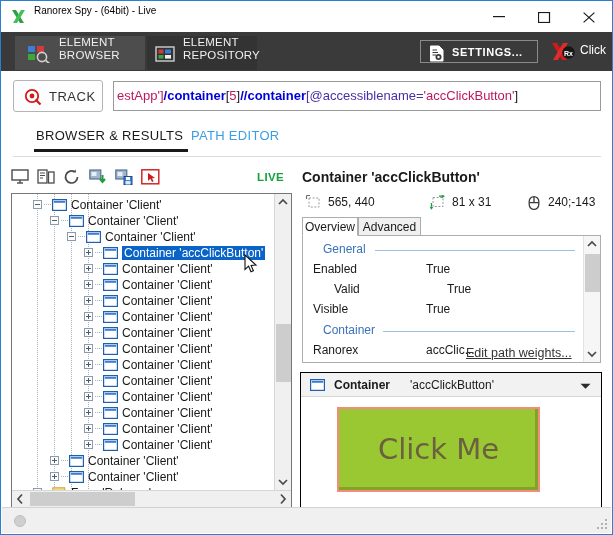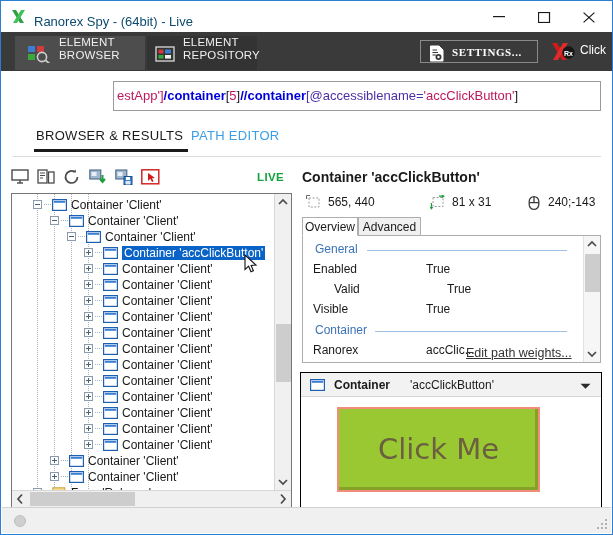--- a/index.html
+++ b/index.html
@@ -21,22 +21,22 @@
 
   
   .titlebar{
     position:absolute;left:0;top:0;width:611px;height:31px;
     background:#ffffff;
   }
   .title-icon{
     position:absolute;left:9px;top:7px;width:17px;height:17px;
   }
   .title-text{
-    position:absolute;left:33px;top:13px;
-    font-size:13px;color:#0c4a6e;
+    position:absolute;left:33px;top:4px;
+    font-size:10px;color:#000000;
     white-space:nowrap;
   }
   .winbtn{
     position:absolute;top:0;width:45px;height:30px;
     cursor:default;
   }
   .winbtn svg{position:absolute;left:16px;top:11px;}
   .winbtn.min{left:476px;}
   .winbtn.max{left:521px;}
   .winbtn.close{left:566px;}
@@ -70,21 +70,20 @@
     width:13px;height:13px;background:#ffffff;border:1px solid #ffffff;
     display:inline-block;
   }
   .aot .lbl{color:#cfcfcf;font-size:11.5px;margin-left:7px;}
 
   .settings-btn{
     position:absolute;left:419px;top:8px;width:118px;height:23px;
     border:1px solid #8a8a8a;box-sizing:border-box;
     display:flex;align-items:center;
     background:transparent;
-    font-family:Liberation Serif, serif;
   }
   .settings-btn .lbl{
     color:#ffffff;font-size:11px;font-weight:bold;letter-spacing:.6px;
     margin-left:31px;
   }
   .ico-settings{position:absolute;left:8px;top:4px;width:16px;height:17px;}
 
   .studio{
     position:absolute;left:549px;top:11px;
     display:flex;align-items:center;
@@ -225,21 +224,21 @@
   }
   .ptab.on{left:0;width:56px;background:#ffffff;border-bottom-color:#ffffff;z-index:2;}
   .ptab.off{left:56px;width:63px;background:#f0f0f0;}
 
   .propbox{
     position:absolute;left:301px;top:234px;width:299px;height:128px;
     border:1px solid #adadad;box-sizing:border-box;background:#ffffff;
     overflow:hidden;
   }
   .grp{
-    position:absolute;left:12px;font-size:12px;color:#3a72b8;
+    position:absolute;left:20px;font-size:12px;color:#3a72b8;
   }
   .grp .line{
     position:absolute;top:8px;height:1px;background:#9fc0e4;
   }
   .prow{position:absolute;left:10px;font-size:12px;color:#1a1a1a;}
   .prow .pv{position:absolute;left:113px;top:0;}
   .editlink{
     position:absolute;left:163px;top:110px;font-size:12.5px;color:#333;
     text-decoration:underline;white-space:nowrap;
   }
@@ -376,20 +375,28 @@
         <path d="M2 2 L7 2 L17 19 L12 19 Z" fill="#cf1b1b"></path>
         <path d="M13 2 L18 2 L8 19 L3 19 Z" fill="#e02b2b"></path>
         <circle cx="18.5" cy="11.5" r="6.2" fill="#171717"></circle>
         <text x="18.5" y="14.6" font-size="7" fill="#ffffff" text-anchor="middle" font-family="Liberation Sans, sans-serif" font-weight="bold">Rx</text>
       </svg>
       <span class="lbl">Click</span>
     </div>
   </div>
 
   <div class="track-row">
+    <div class="track-btn">
+      <svg class="ico-track" viewBox="0 0 18 18">
+        <circle cx="8" cy="8" r="6.2" fill="none" stroke="#cf1b1b" stroke-width="1.8"></circle>
+        <circle cx="8" cy="8" r="2.4" fill="#cf1b1b"></circle>
+        <path d="M11.5 11.5 L16.5 16.5" stroke="#cf1b1b" stroke-width="2.2"></path>
+      </svg>
+      <span class="lbl">TRACK</span>
+    </div>
 
     <div class="path-field">
       <span class="p-red">estApp']</span><span class="p-blue">/</span><span class="p-blue">container</span><span class="p-dark">[</span><span class="p-red">5</span><span class="p-dark">]</span><span class="p-blue">//</span><span class="p-blue">container</span><span class="p-pur">[@accessiblename=</span><span class="p-red">'accClickButton'</span><span class="p-dark">]</span>
     </div>
   </div>
 
   <div class="subtabs">
     <div class="subtab active">
       <span>BROWSER &amp; RESULTS</span>
       <span class="ul"></span>

